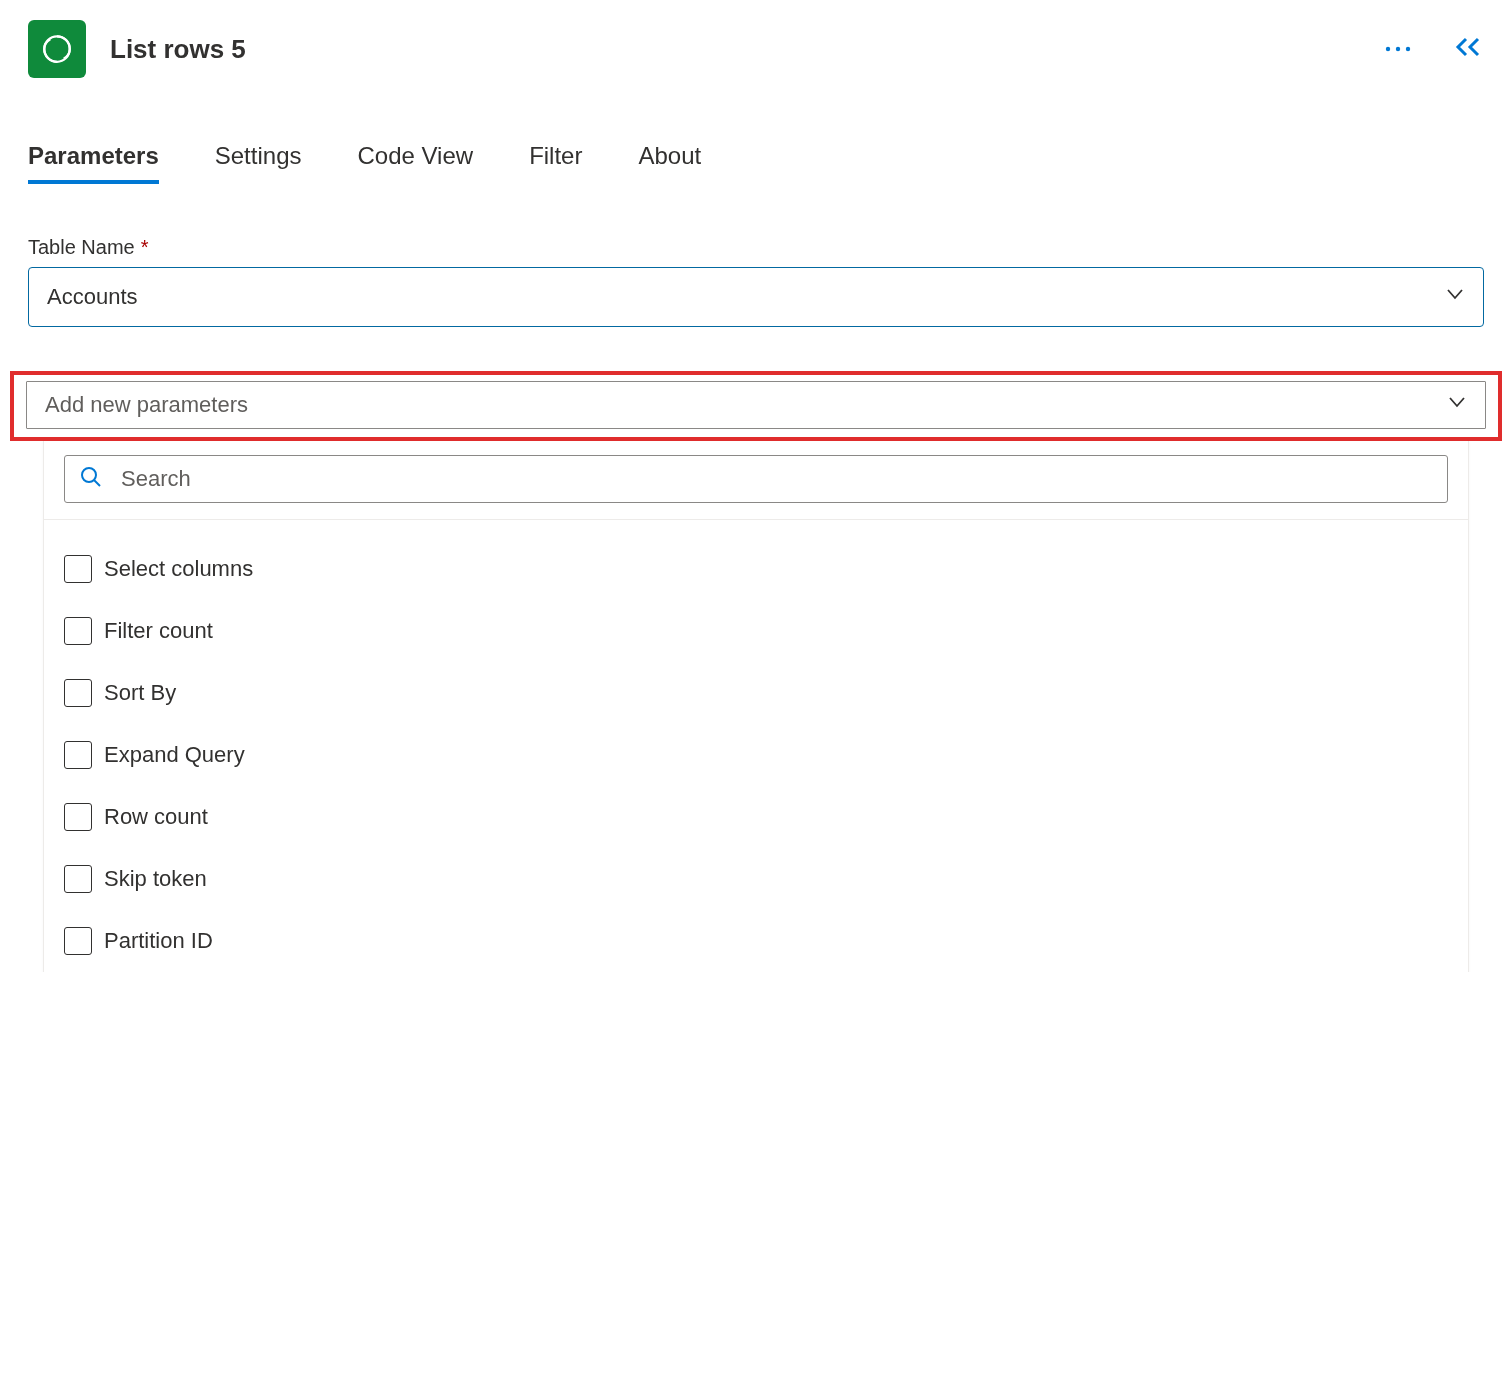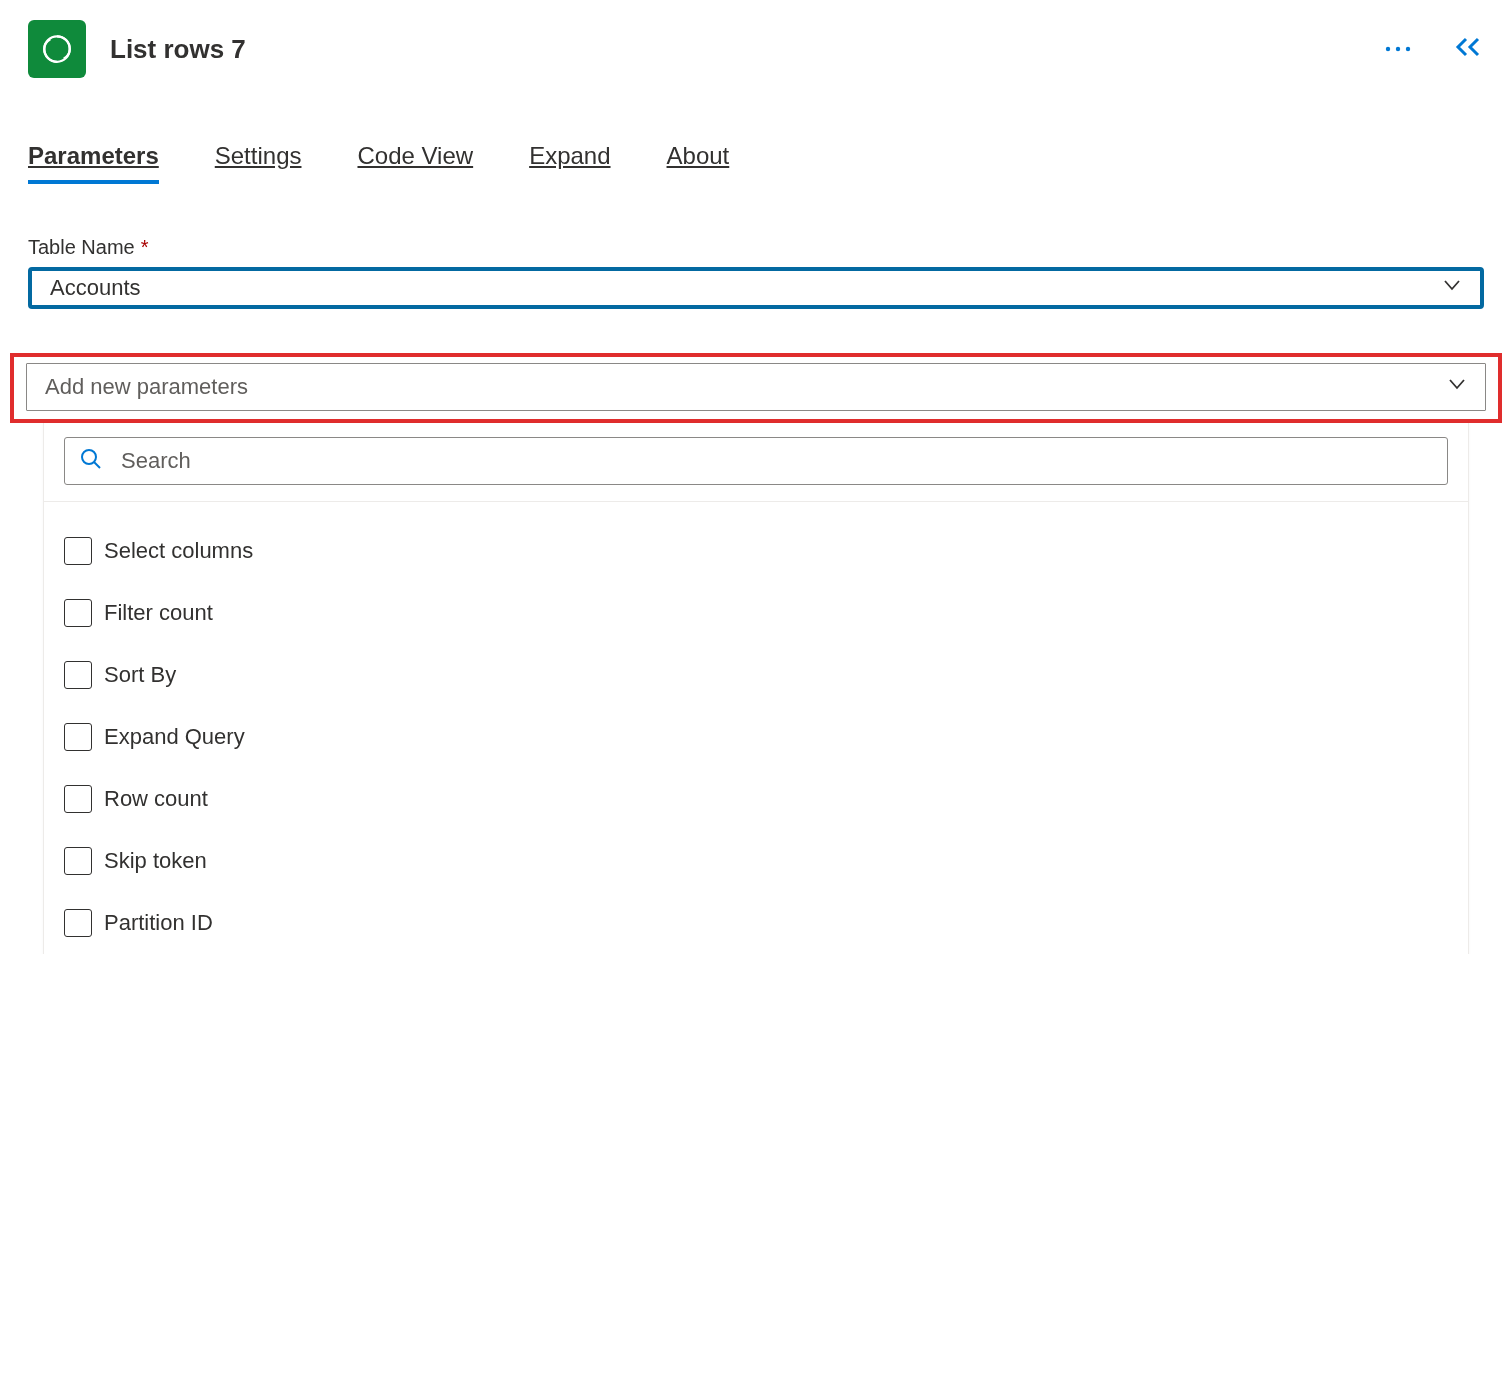--- a/index.html
+++ b/index.html
@@ -52,43 +52,42 @@
       padding: 0 28px;
       margin-top: 64px;
       border-bottom: none;
     }
     .tab {
       font-size: 24px;
       padding-bottom: 10px;
       cursor: pointer;
       color: #323130;
       border-bottom: 3px solid transparent;
-      text-decoration: underline;
     }
     .tab.active {
       font-weight: 600;
       border-bottom: 4px solid #0078d4;
     }
     .form-area {
       padding: 52px 28px 0 28px;
     }
     .field-label {
       font-size: 20px;
       color: #323130;
       margin-bottom: 8px;
       display: flex;
       align-items: center;
       gap: 6px;
     }
     .required { color: #a80000; }
     .select-field {
       width: 100%;
-      border: 4px solid #0369a1;
+      border: 1px solid #0369a1;
       border-radius: 4px;
-      padding: 4px 18px;
+      padding: 16px 18px;
       font-size: 22px;
       display: flex;
       justify-content: space-between;
       align-items: center;
       cursor: pointer;
       background: #fff;
     }
     .select-field .chev { color: #323130; }
     .highlight-box {
       margin-top: 44px;
@@ -165,21 +164,21 @@
 
 <div class="header">
   <div class="header-left">
     <div class="app-icon">
       <svg viewBox="0 0 48 48" fill="none">
         <circle cx="24" cy="24" r="17" stroke="#fff" stroke-width="3"></circle>
         <path d="M24 7 C33 7 41 14 41 24 C41 29 38 34 33 37" stroke="#fff" stroke-width="3" fill="none"></path>
         <path d="M24 41 C15 41 7 34 7 24 C7 19 10 14 15 11" stroke="#fff" stroke-width="3" fill="none"></path>
       </svg>
     </div>
-    <div class="title">List rows 7</div>
+    <div class="title">List rows 5</div>
   </div>
   <div class="header-right">
     <div class="more-icon">
       <svg width="28" height="10" viewBox="0 0 28 10">
         <circle cx="4" cy="5" r="2.2" fill="#0078d4"></circle>
         <circle cx="14" cy="5" r="2.2" fill="#0078d4"></circle>
         <circle cx="24" cy="5" r="2.2" fill="#0078d4"></circle>
       </svg>
     </div>
     <div class="collapse-icon">
@@ -188,21 +187,21 @@
         <path d="M26 3 L18 11 L26 19" stroke="#0078d4" stroke-width="3" fill="none"></path>
       </svg>
     </div>
   </div>
 </div>
 
 <div class="tabs">
   <div class="tab active">Parameters</div>
   <div class="tab">Settings</div>
   <div class="tab">Code View</div>
-  <div class="tab">Expand</div>
+  <div class="tab">Filter</div>
   <div class="tab">About</div>
 </div>
 
 <div class="form-area">
   <div class="field-label">
     <span>Table Name</span>
     <span class="required">*</span>
   </div>
   <div class="select-field">
     <span>Accounts</span>

